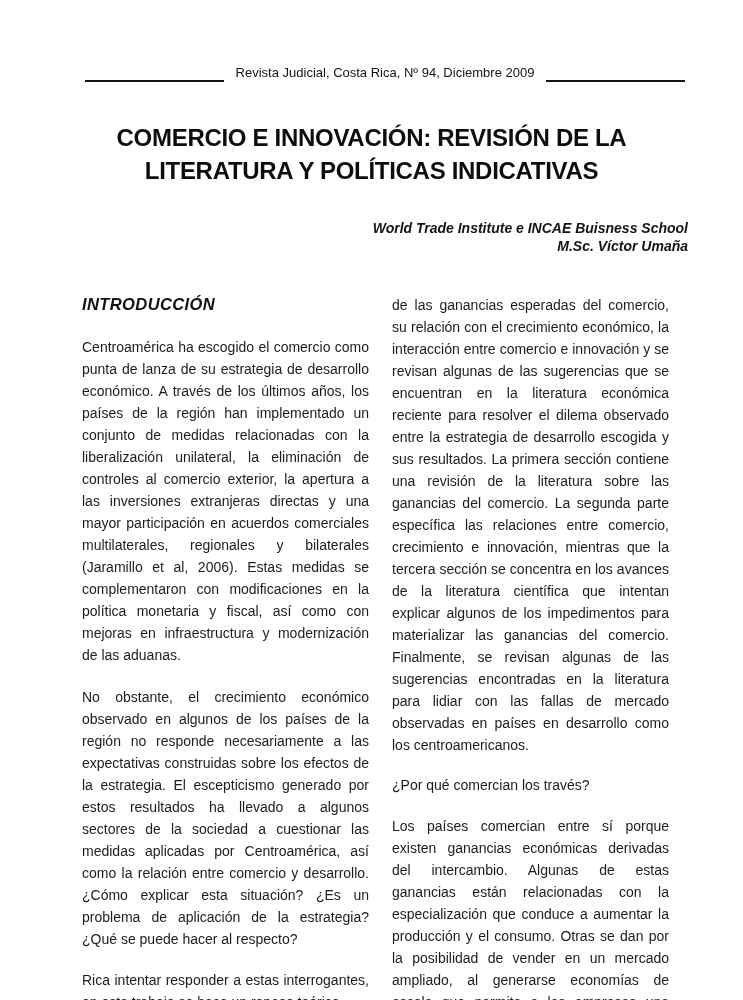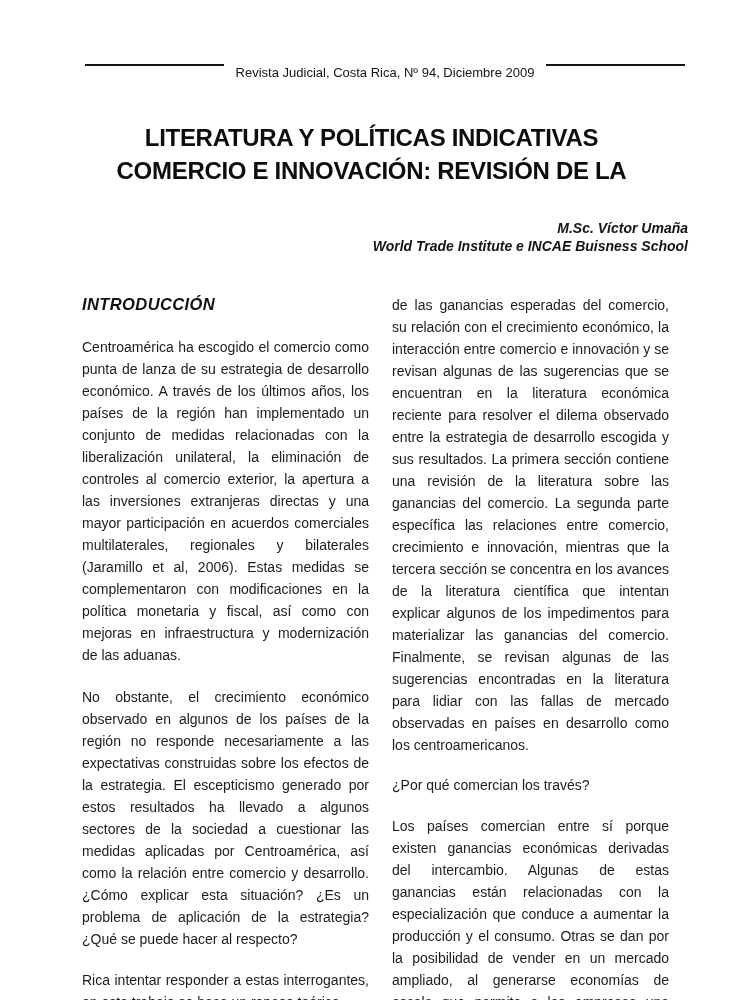--- a/index.html
+++ b/index.html
@@ -17,21 +17,21 @@
     color: #1c1c1c;
   }
 
   
   .journal-header {
     position: absolute;
     top: 64px;
     left: 85px;
     width: 600px;
     display: flex;
-    align-items: flex-start;
+    align-items: flex-end;
   }
   .header-rule {
     flex: 1;
     height: 0;
     border-top: 2px solid #141414;
   }
   .journal-text {
     padding: 0 12px;
     font-size: 13px;
     line-height: 18px;
@@ -109,27 +109,27 @@
 
 <div class="page">
 
   <div class="journal-header">
     <div class="header-rule"></div>
     <div class="journal-text">Revista Judicial, Costa Rica, Nº 94, Diciembre 2009</div>
     <div class="header-rule"></div>
   </div>
 
   <div class="article-title">
+    <div>COMERCIO E INNOVACIÓN: REVISIÓN DE LA</div>
     <div>LITERATURA Y POLÍTICAS INDICATIVAS</div>
-    <div>COMERCIO E INNOVACIÓN: REVISIÓN DE LA</div>
   </div>
 
   <div class="author-block">
+    <div>World Trade Institute e INCAE Buisness School</div>
     <div>M.Sc. Víctor Umaña</div>
-    <div>World Trade Institute e INCAE Buisness School</div>
   </div>
 
   <div class="columns">
 
     <div class="col-left">
       <div class="intro-heading">INTRODUCCIÓN</div>
       <p class="para">Centroamérica ha escogido el comercio como punta de lanza de su estrategia de desarrollo económico. A través de los últimos años, los países de la región han implementado un conjunto de medidas relacionadas con la liberalización unilateral, la eliminación de controles al comercio exterior, la apertura a las inversiones extranjeras directas y una mayor participación en acuerdos comerciales multilaterales, regionales y bilaterales (Jaramillo et al, 2006). Estas medidas se complementaron con modificaciones en la política monetaria y fiscal, así como con mejoras en infraestructura y modernización de las aduanas.</p>
       <p class="para">No obstante, el crecimiento económico observado en algunos de los países de la región no responde necesariamente a las expectativas construidas sobre los efectos de la estrategia. El escepticismo generado por estos resultados ha llevado a algunos sectores de la sociedad a cuestionar las medidas aplicadas por Centroamérica, así como la relación entre comercio y desarrollo. ¿Cómo explicar esta situación? ¿Es un problema de aplicación de la estrategia? ¿Qué se puede hacer al respecto?</p>
       <p class="para">Rica intentar responder a estas interrogantes, en este trabajo se hace un repaso teórico</p>
     </div>

